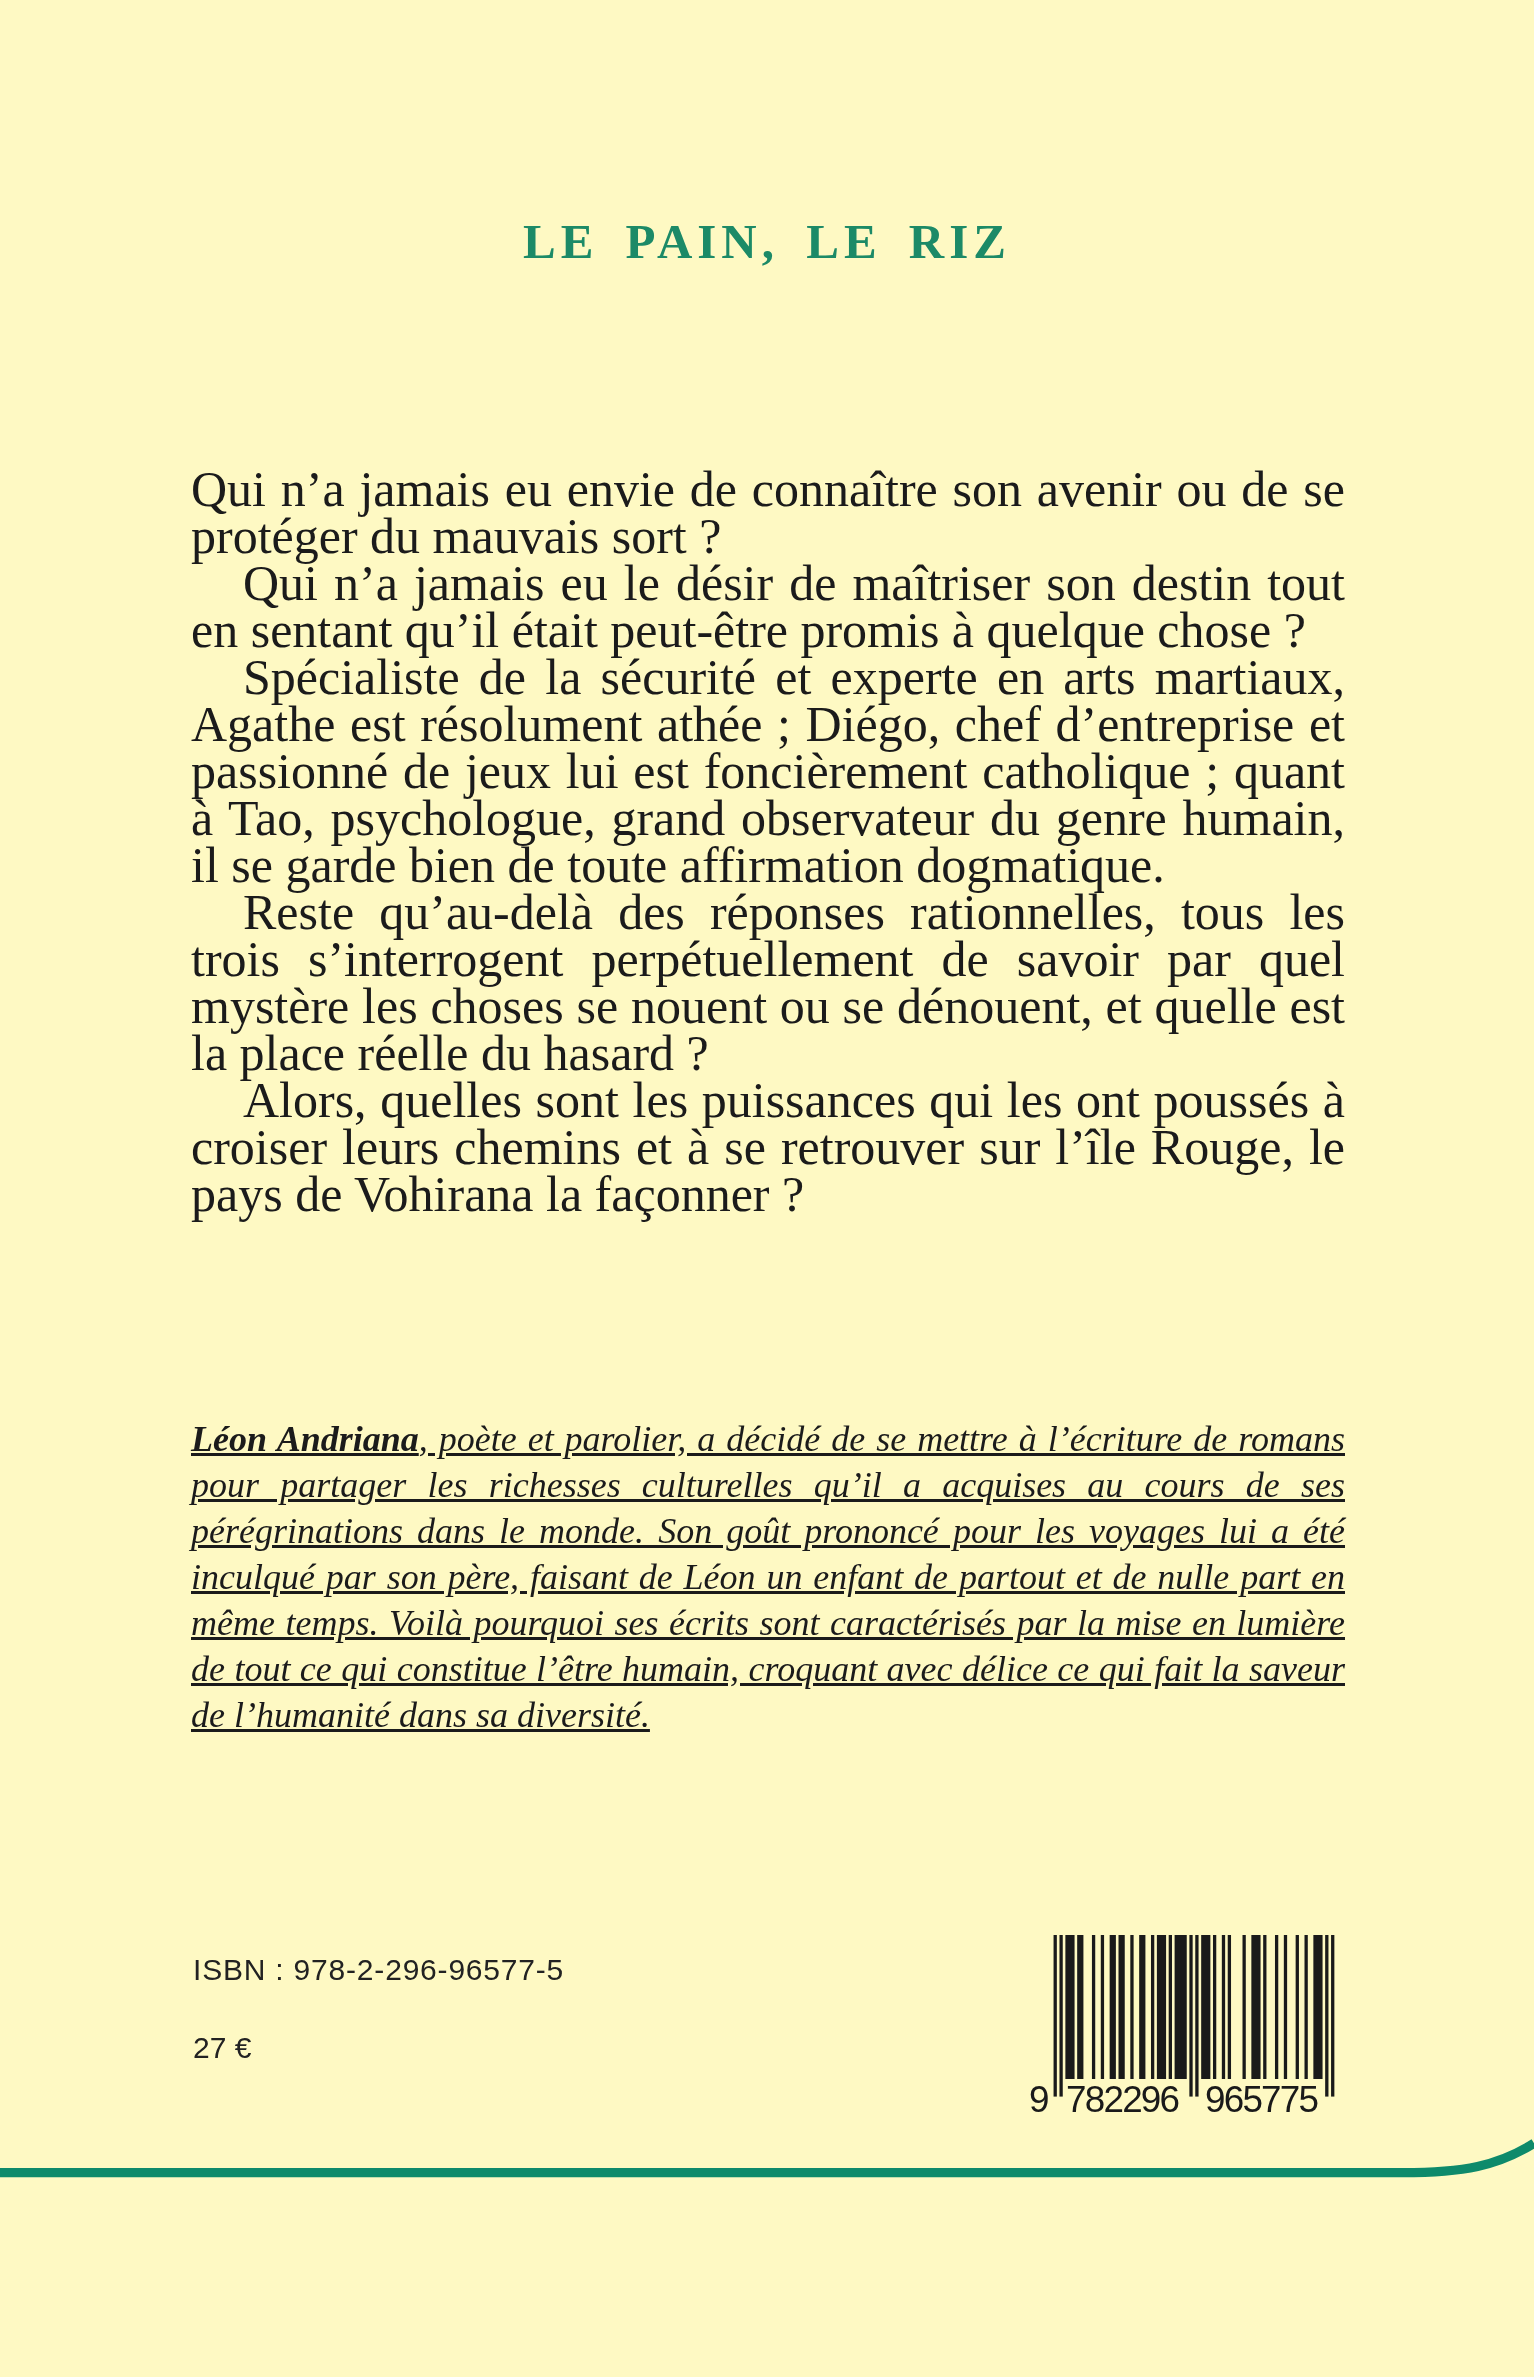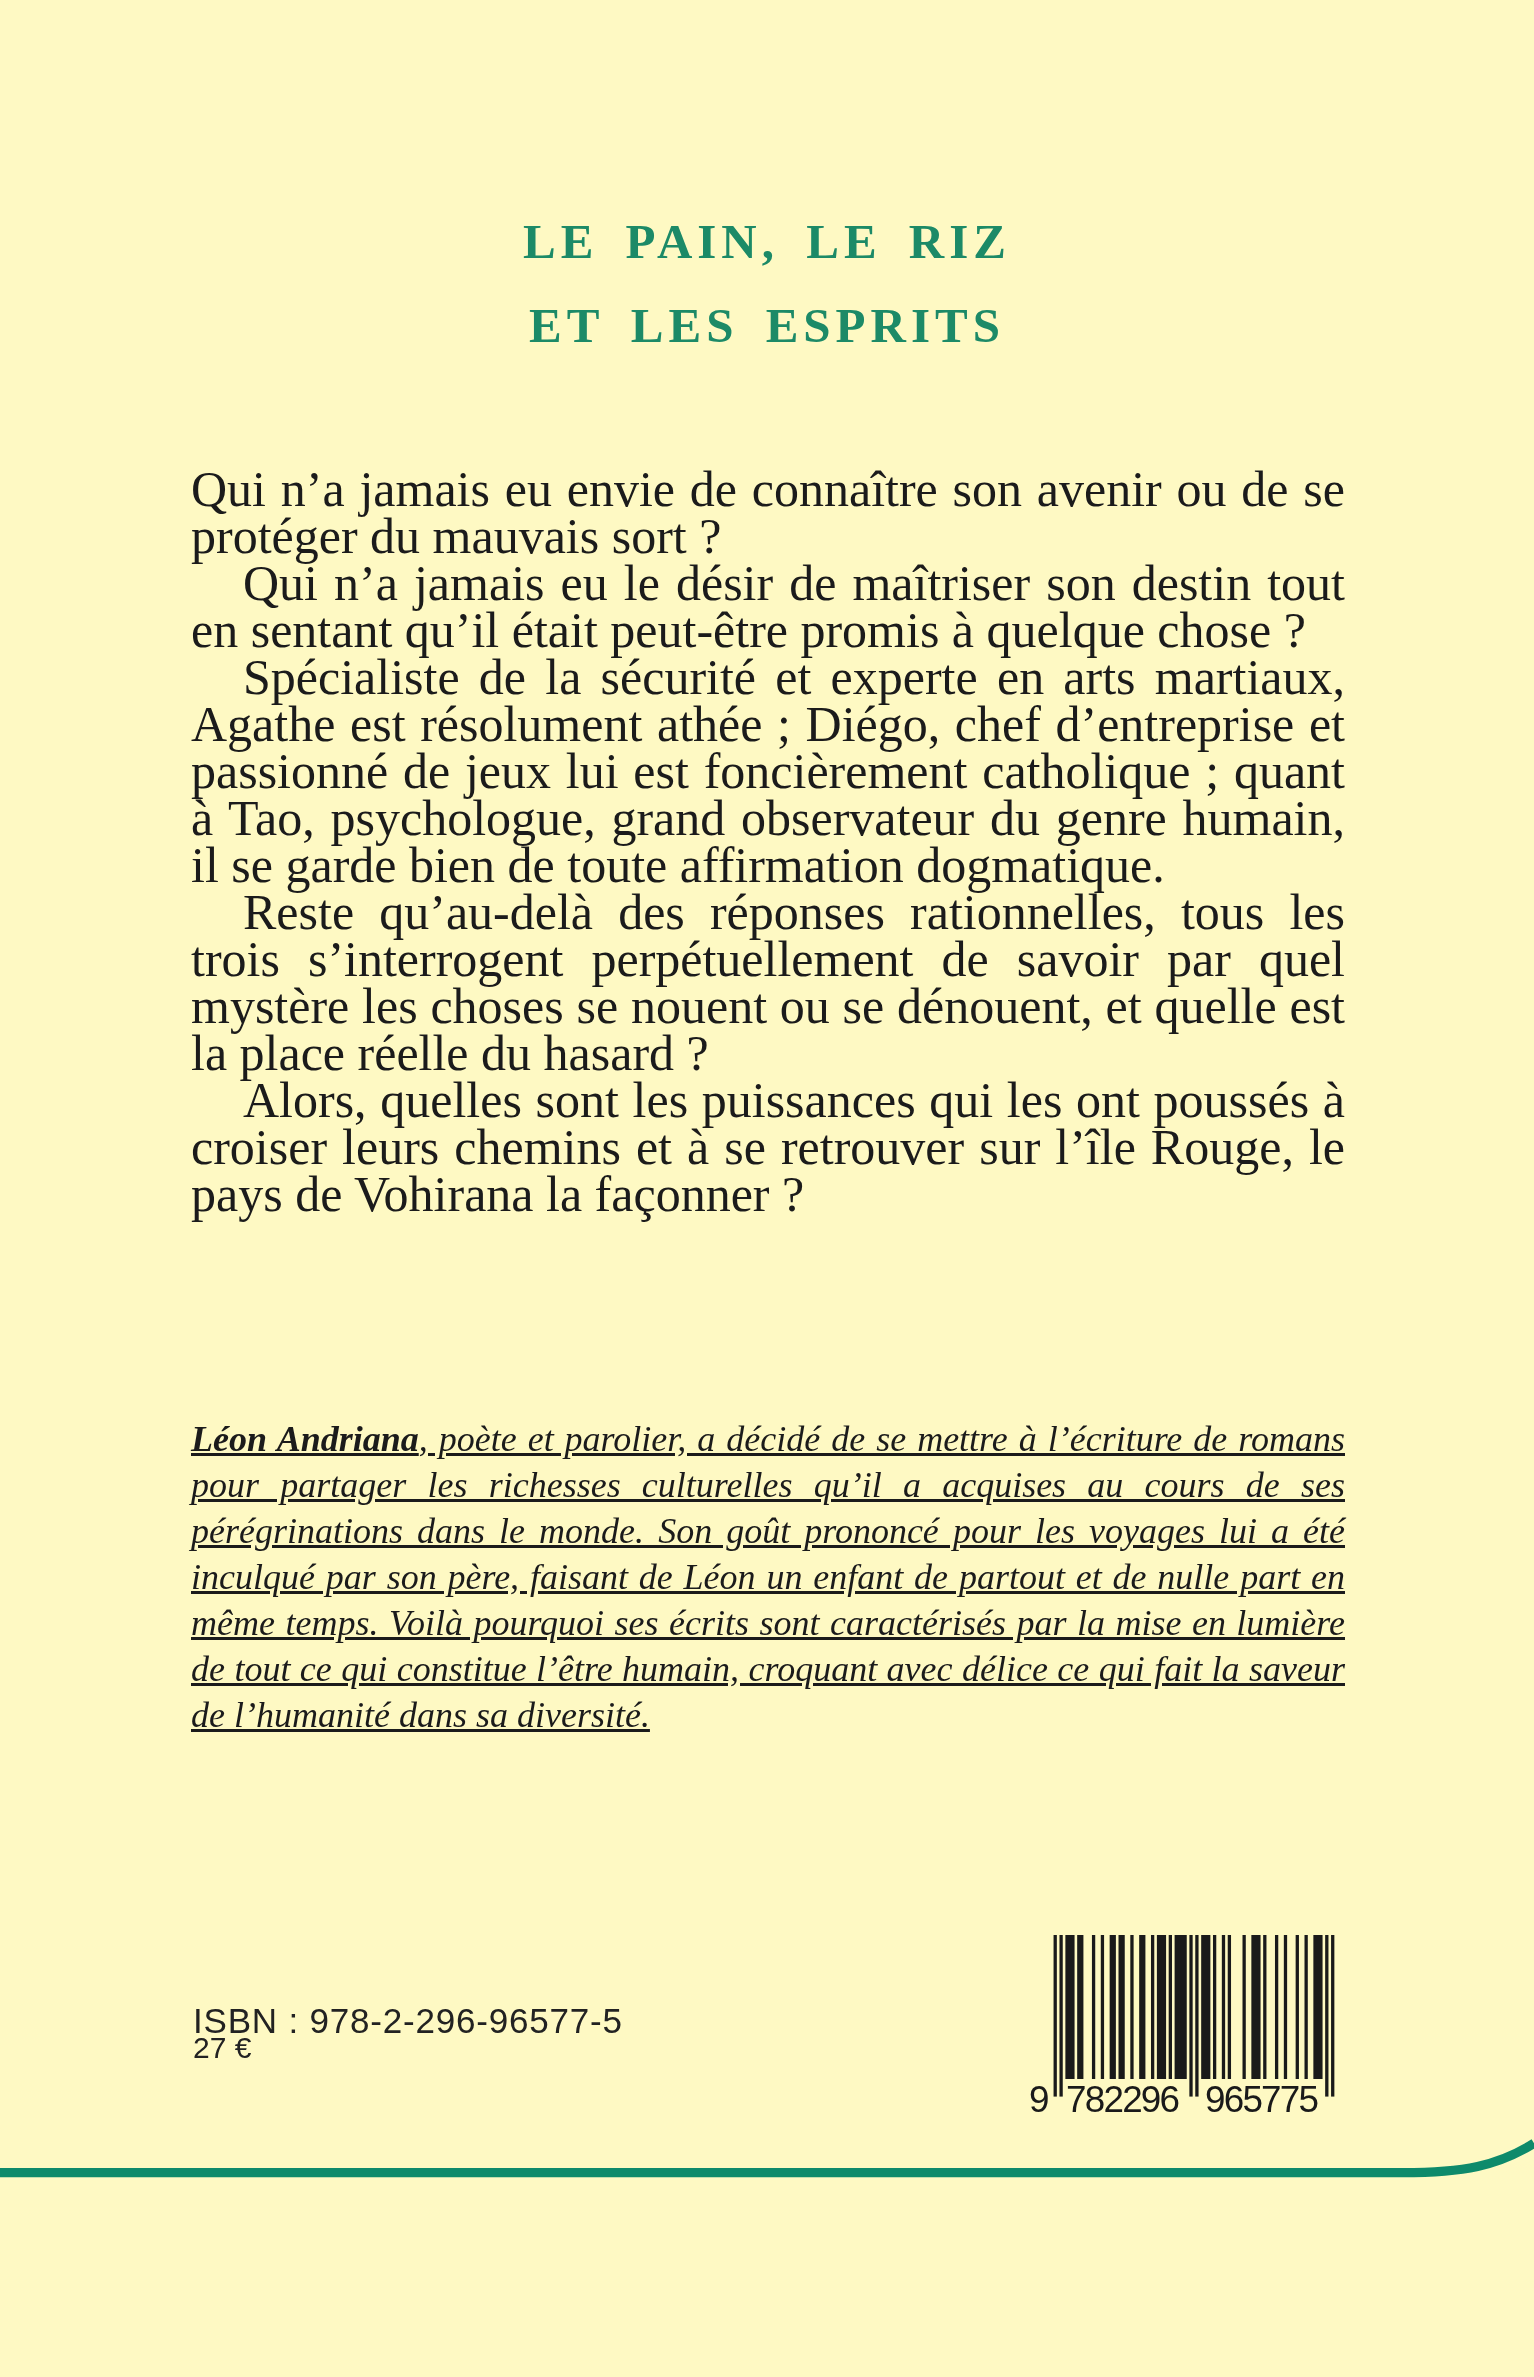--- a/index.html
+++ b/index.html
@@ -47,23 +47,23 @@
   .price{
     position:absolute;
     left:193px;top:2023px;
     font-family:"Liberation Sans", sans-serif;
     font-size:30px;
     line-height:50px;
     color:#222;
   }
   .isbn{
     position:absolute;
-    left:193px;top:1999px;
+    left:193px;top:1948px;
     font-family:"Liberation Sans", sans-serif;
-    font-size:35px;
+    font-size:30px;
     line-height:44px;
     letter-spacing:0.8px;
     color:#222;
   }
   .barcode{
     position:absolute;
     left:1017px;top:1935px;
     width:336px;height:180px;
   }
   .swoosh{
@@ -72,21 +72,20 @@
     width:1534px;height:76px;
   }
 </style>
 </head>
 <body>
 
 <div class="canvas">
 
   <div class="title" style="color: rgb(28, 138, 103);">
     <div>LE PAIN, LE RIZ</div>
-    <div>ET LES ESPRITS</div>
   </div>
 
   <div class="synopsis">
     <p>Qui n’a jamais eu envie de connaître son avenir ou de se protéger du mauvais sort ?</p>
     <p>Qui n’a jamais eu le désir de maîtriser son destin tout en sentant qu’il était peut-être promis à quelque chose ?</p>
     <p>Spécialiste de la sécurité et experte en arts martiaux, Agathe est résolument athée ; Diégo, chef d’entreprise et passionné de jeux lui est foncièrement catholique ; quant à Tao, psychologue, grand observateur du genre humain, il se garde bien de toute affirmation dogmatique.</p>
     <p>Reste qu’au-delà des réponses rationnelles, tous les trois s’interrogent perpétuellement de savoir par quel mystère les choses se nouent ou se dénouent, et quelle est la place réelle du hasard ?</p>
     <p>Alors, quelles sont les puissances qui les ont poussés à croiser leurs chemins et à se retrouver sur l’île Rouge, le pays de Vohirana la façonner ?</p>
   </div>
 

